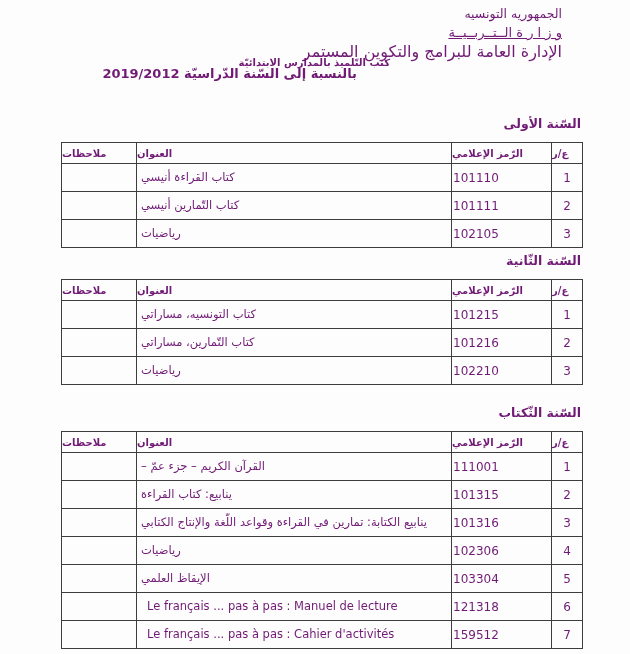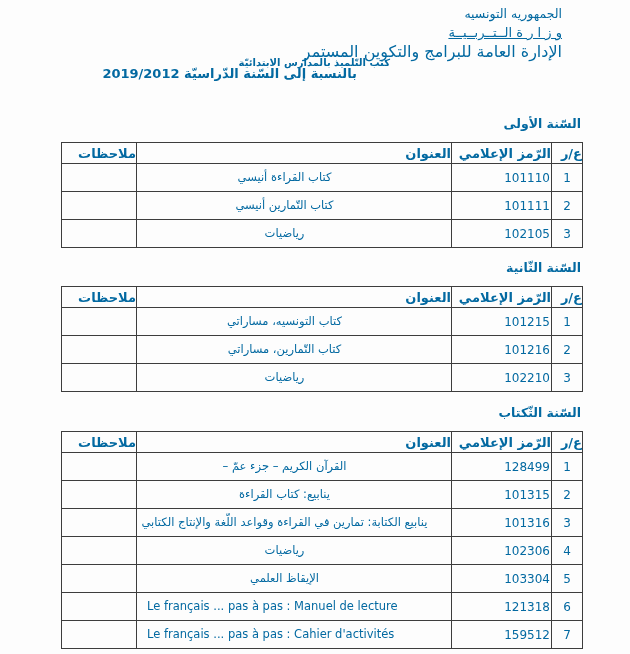--- a/index.html
+++ b/index.html
@@ -1,21 +1,21 @@
 <!DOCTYPE html>
 <html lang="ar" dir="rtl"><head>
 <meta charset="utf-8">
 <style>
   html,body{margin:0;padding:0;background:#ffffff;}
   .page{
     position:relative;
     width:630px;height:654px;
     background:#fdfdfd;
     font-family:"DejaVu Sans", sans-serif;
-    color:#0369a1;
+    color:#701a75;
     direction:rtl;
     overflow:hidden;
   }
   
   .gov-header{
     position:absolute; top:4px; right:68px;
     text-align:right; line-height:19px;
   }
   .gov-line1{font-size:12.5px;}
   .gov-line2{font-size:13px;text-decoration:underline;}
@@ -25,41 +25,41 @@
     position:absolute; top:57px; right:240px;
     font-size:10px; font-weight:bold; white-space:nowrap;
   }
   .title-line2{
     position:absolute; top:66px; right:273px;
     font-size:13px; font-weight:bold; white-space:nowrap;
   }
   
   .section{position:absolute; right:47px; width:521px;}
   .section-1{top:116px;}
-  .section-2{top:260px;}
+  .section-2{top:253px;}
   .section-3{top:405px;}
   .sec-title{
     font-size:12.5px; font-weight:bold;
     line-height:16px; margin:0 2px 10px 0;
     text-align:right;
   }
   table{
     border-collapse:collapse; width:521px;
     table-layout:fixed; direction:rtl;
     background:#fdfdfd;
   }
   th,td{border:1px solid #3d3d3d; overflow:hidden;}
   thead th{
-    height:20px; font-size:13px; font-weight:bold;
-    text-align:right; padding:0;
+    height:20px; font-size:10px; font-weight:bold;
+    text-align:left; padding:0;
   }
   td{height:25px; font-size:11.5px; vertical-align:middle;}
   .cell-num{text-align:center; font-size:12px;}
-  .cell-code{text-align:right; font-size:12px;}
-  .cell-title{text-align:center; padding:0 23px 0 4px; line-height:1.15;}
+  .cell-code{text-align:left; font-size:12px;}
+  .cell-title{text-align:left; padding:0 23px 0 4px; line-height:1.15;}
   .cell-title.fr{direction:ltr; text-align:left; padding:0 4px 0 10px;}
   .cell-notes{padding:0;}
 </style>
 </head>
 <body>
 
 <div class="page">
 
   <div class="gov-header">
     <div class="gov-line1">الجمهوريه التونسيه</div>
@@ -163,21 +163,21 @@
         <tr>
           <th>ع/ر</th>
           <th>الرّمز الإعلامي</th>
           <th>العنوان</th>
           <th>ملاحظات</th>
         </tr>
       </thead>
       <tbody>
           <tr>
             <td class="cell-num">1</td>
-            <td class="cell-code">128499</td>
+            <td class="cell-code">111001</td>
             <td class="cell-title">القرآن الكريم – جزء عمّ –</td>
             <td class="cell-notes">&nbsp;</td>
           </tr>
           <tr>
             <td class="cell-num">2</td>
             <td class="cell-code">101315</td>
             <td class="cell-title">ينابيع: كتاب القراءة</td>
             <td class="cell-notes">&nbsp;</td>
           </tr>
           <tr>

